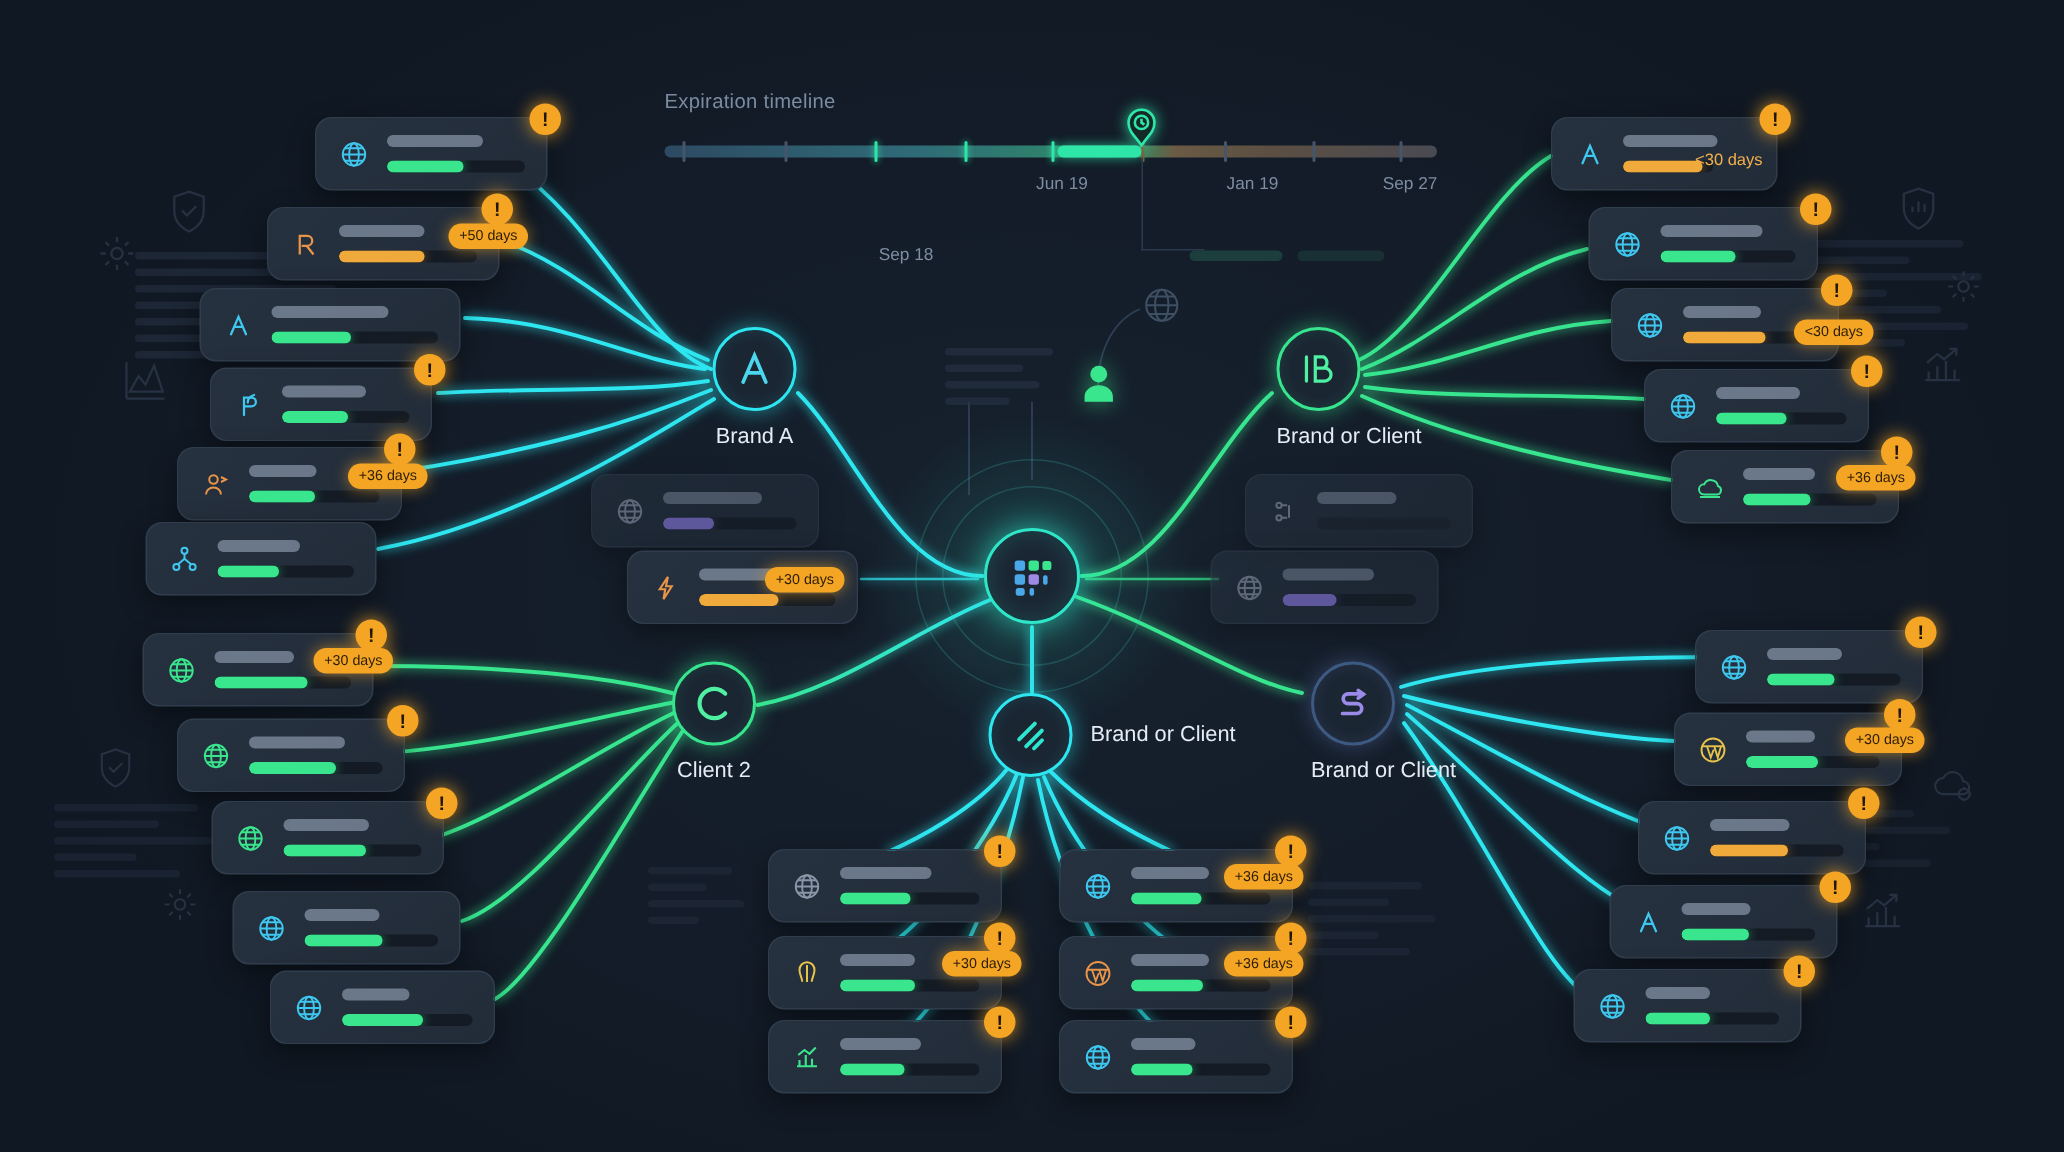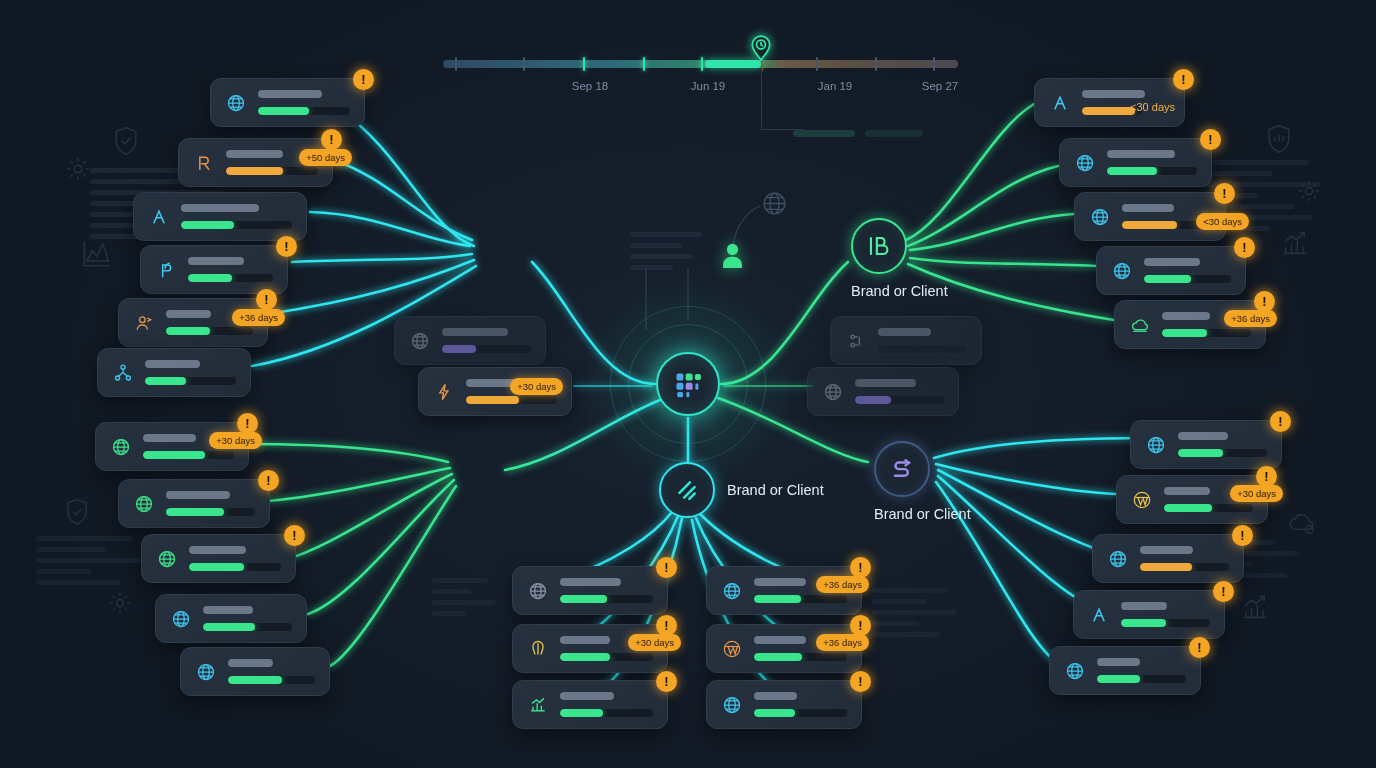--- a/index.html
+++ b/index.html
@@ -299,61 +299,79 @@
     </svg>
   </div>
   <div style="position:absolute;left:720px;top:242px;color:#3ae68d;filter:drop-shadow(0 0 7px rgba(58,230,141,.6));">
     <svg width="25" height="27" viewBox="0 0 22 24" fill="currentColor">
       <circle cx="11" cy="6.6" r="5"></circle>
       <path d="M11 13.2c-5 0-8.4 3.1-8.4 6.9V23h16.8v-2.9c0-3.8-3.4-6.9-8.4-6.9z"></path>
     </svg>
   </div>
 
   <div id="timeline">
+    <div class="tl-title">Expiration timeline</div>
     <div class="tl-track">
       <div class="tl-seg" style="left:262px;width:56px;background:#2ee6a8;box-shadow:0 0 8px rgba(46,230,168,.7);"></div>
       <div class="tl-tick" style="left:12px;"></div>
       <div class="tl-tick" style="left:80px;"></div>
       <div class="tl-tick on" style="left:140px;"></div>
       <div class="tl-tick on" style="left:200px;"></div>
       <div class="tl-tick on" style="left:258px;"></div>
       <div class="tl-tick" style="left:318px;background:#7a5f3a;"></div>
       <div class="tl-tick" style="left:373px;"></div>
       <div class="tl-tick" style="left:432px;"></div>
       <div class="tl-tick" style="left:490px;"></div>
 
-      <div class="tl-label" style="left:147px;">Sep 18</div>
+      <div class="tl-label" style="left:161px;margin-top:47px;">Sep 18</div>
       <div class="tl-label" style="left:265px;">Jun 19</div>
       <div class="tl-label" style="left:392px;">Jan 19</div>
       <div class="tl-label" style="left:497px;">Sep 27</div>
 
       <div class="tl-pin" style="left:318px;">
         <svg width="22" height="27" viewBox="0 0 20 25" fill="none" stroke="#2ee6a8" stroke-width="1.6" style="filter:drop-shadow(0 0 5px rgba(46,230,168,.85));">
           <path d="M10 24c3.6-5.4 8-8.4 8-14A8 8 0 102 10c0 5.6 4.4 8.6 8 14z" fill="#152a26"></path>
           <circle cx="10" cy="9.8" r="4.1"></circle>
           <path d="M10 7.5v2.5l1.8 1.2"></path>
         </svg>
       </div>
       <div class="tl-connector"></div>
       <div class="ghost-bar" style="left:350px;top:70px;width:62px;"></div>
       <div class="ghost-bar" style="left:422px;top:70px;width:58px;opacity:.45;"></div>
     </div>
   </div>
 
+  <div class="node" style="left:475px;top:218px;">
+    <div class="node-circle">
+      <svg width="28" height="28" viewBox="0 0 24 24" fill="none" stroke="#4cd6ee" stroke-width="2.1" stroke-linecap="round">
+        <path d="M5.5 19.5L12 4.2l6.5 15.3"></path>
+          <path d="M8.6 14.2h6.8"></path>
+      </svg>
+    </div>
+    <div class="node-label">Brand A</div>
+  </div>
 
   <div class="node green" style="left:851px;top:218px;">
     <div class="node-circle">
       <svg width="30" height="28" viewBox="0 0 28 24" fill="none" stroke="#4ff0a2" stroke-width="2" stroke-linecap="round">
         <path d="M6.5 4.5v15"></path>
         <path d="M12 4.5h5.2a4 4 0 010 7H12zM12 11.5h5.8a4 4 0 010 8H12z"></path>
       </svg>
     </div>
     <div class="node-label">Brand or Client</div>
   </div>
 
+  <div class="node green" style="left:448px;top:441px;">
+    <div class="node-circle">
+      <svg width="28" height="28" viewBox="0 0 24 24" fill="none" stroke="#4ff0a2" stroke-width="2.4" stroke-linecap="round">
+        <path d="M18.4 6.4A8.4 8.4 0 1018.4 17.6"></path>
+      </svg>
+    </div>
+    <div class="node-label">Client 2</div>
+  </div>
 
   <div class="node inline" style="left:659px;top:462px;">
     <div class="node-circle">
       <svg width="28" height="28" viewBox="0 0 24 24" fill="none" stroke="#2ee6d0" stroke-width="2.2" stroke-linecap="round">
         <path d="M5.5 14.5L14.5 5.5M9.5 18.5L18.5 9.5M14 19.6l4.6-4.6"></path>
       </svg>
     </div>
     <div class="node-label">Brand or Client</div>
   </div>
 

